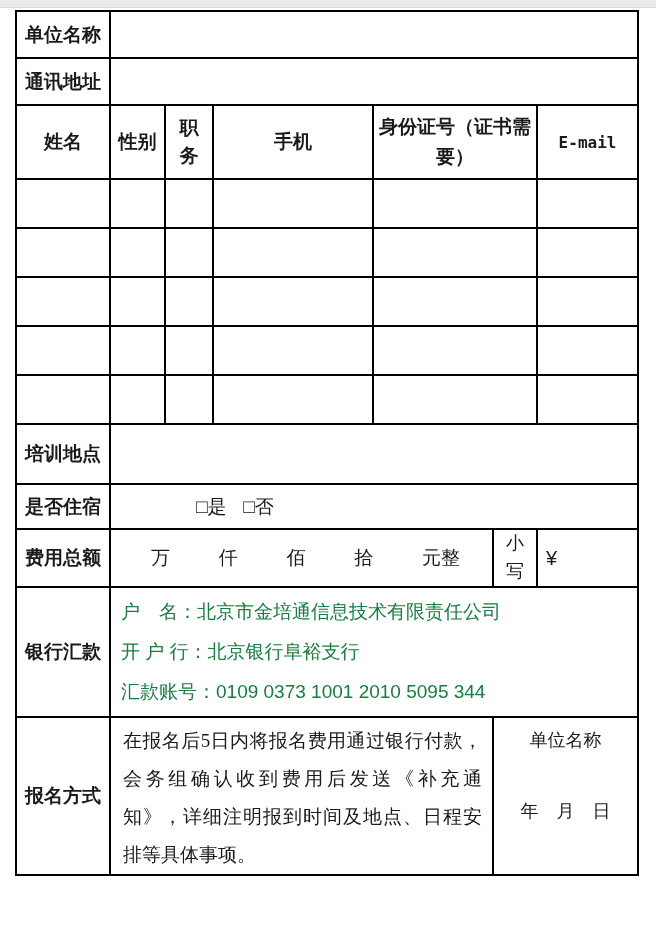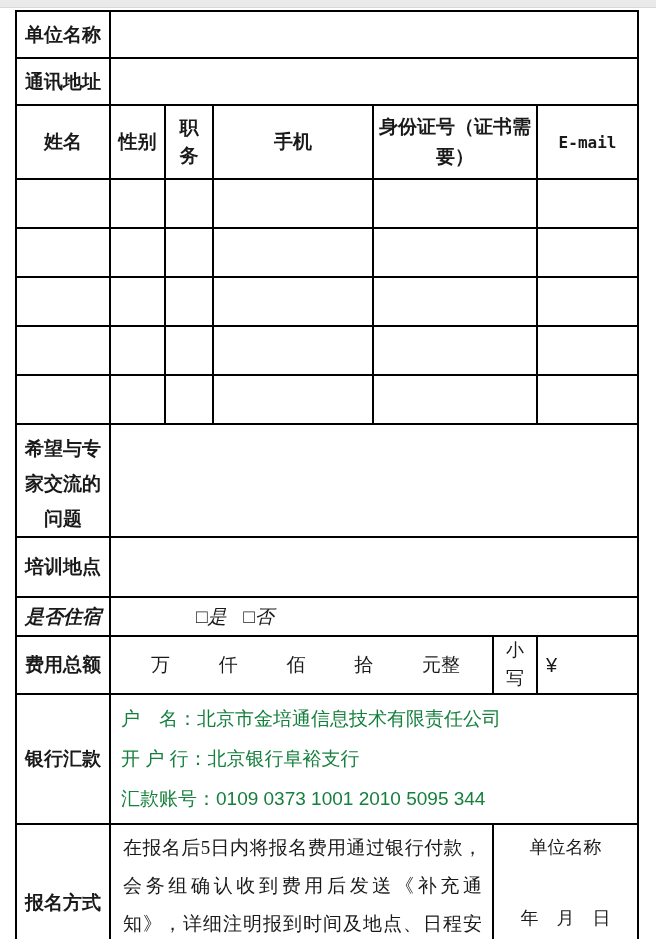--- a/index.html
+++ b/index.html
@@ -114,21 +114,21 @@
     padding: 10px 0 16px 0;
     box-sizing: border-box;
     font-size: 18px;
   }
   
   tr.h47  { height: 47px; }
   tr.h74  { height: 74px; }
   tr.h49  { height: 49px; }
   tr.h105 { height: 105px; }
   tr.h44  { height: 60px; }
-  tr.h39  { height: 39px; font-style: italic; }
+  tr.h39  { height: 45px; }
   tr.h70  { height: 52px; }
   tr.h120 { height: 120px; }
   tr.h125 { height: 125px; }
 </style>
 </head>
 <body>
 
 <div class="top-edge"></div>
 
 <table class="form">
@@ -196,24 +196,20 @@
   </tr>
   <tr class="h49">
     <td></td>
     <td></td>
     <td></td>
     <td></td>
     <td colspan="2"></td>
     <td></td>
   </tr>
 
-  <tr class="h105">
-    <td class="lbl wish-lbl">希望与专家交流的问题</td>
-    <td colspan="6" class="kai"></td>
-  </tr>
 
   <tr class="h44">
     <td class="lbl">培训地点</td>
     <td colspan="6" class="kai"></td>
   </tr>
 
   <tr class="h39">
     <td class="lbl">是否住宿</td>
     <td colspan="6" class="kai accom-cell">
       <span class="opt"><span>□</span><span>是</span></span>

